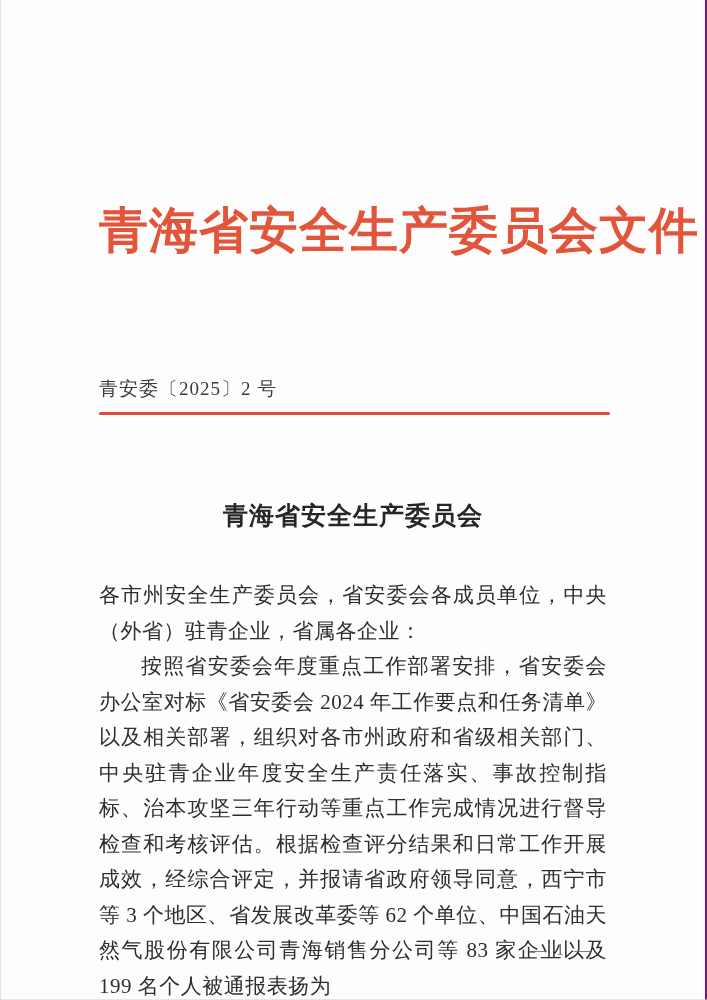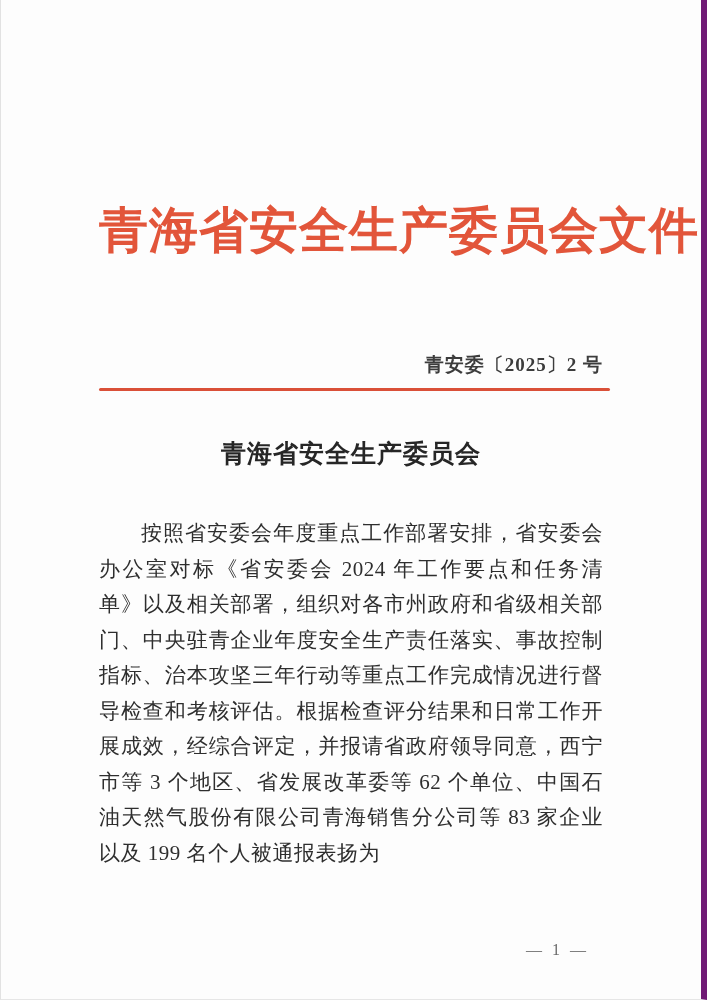--- a/index.html
+++ b/index.html
@@ -8,55 +8,54 @@
     background: #f4f4f4;
     font-family: "Liberation Serif", "DejaVu Serif", serif;
   }
   .page {
     position: relative;
     width: 707px;
     height: 1000px;
     margin: 0 auto;
     background: #fdfdfd;
     border-left: 1px solid #e2e2e2;
-    border-right: 6px solid #701a75;
+    border-right: 2px solid #701a75;
     border-bottom: 1px solid #e6e6e6;
     overflow: hidden;
   }
   .page-inner {
     padding: 0 98px;
   }
   .header-title {
     margin-top: 198px;
     text-align: center;
     font-size: 49px;
     font-weight: bold;
     letter-spacing: 1px;
     line-height: 66px;
     color: #e2553a;
     white-space: nowrap;
   }
   .doc-number {
-    margin-top: 89px;
-    text-align: right;
+    margin-top: 113px;
+    text-align: left;
     font-size: 19px;
     color: #3c3c3c;
     letter-spacing: 1px;
     line-height: 24px;
-    font-weight: bold;
   }
   .red-divider {
     margin: 11px auto 0 auto;
     width: 511px;
     height: 3px;
     background: #da5038;
     border-radius: 2px;
   }
   .doc-title {
-    margin-top: 44px;
+    margin-top: 82px;
     text-align: center;
     font-size: 25px;
     font-weight: bold;
     color: #262626;
     line-height: 37px;
     letter-spacing: 1px;
   }
   .doc-body {
     margin-top: 44px;
     font-size: 21px;
@@ -87,19 +86,20 @@
 
     <div class="doc-number">青安委〔2025〕2 号</div>
 
     <div class="red-divider"></div>
 
     <div class="doc-title">
       <div>青海省安全生产委员会</div>
     </div>
 
     <div class="doc-body">
+      <p>各市州安全生产委员会，省安委会各成员单位，中央（外省）驻青企业，省属各企业：</p>
       <p class="indented">按照省安委会年度重点工作部署安排，省安委会办公室对标《省安委会 2024 年工作要点和任务清单》以及相关部署，组织对各市州政府和省级相关部门、中央驻青企业年度安全生产责任落实、事故控制指标、治本攻坚三年行动等重点工作完成情况进行督导检查和考核评估。根据检查评分结果和日常工作开展成效，经综合评定，并报请省政府领导同意，西宁市等 3 个地区、省发展改革委等 62 个单位、中国石油天然气股份有限公司青海销售分公司等 83 家企业以及 199 名个人被通报表扬为</p>
     </div>
 
   </div>
 
   <div class="page-footer">— 1 —</div>
 </div>
 
 </body></html>

